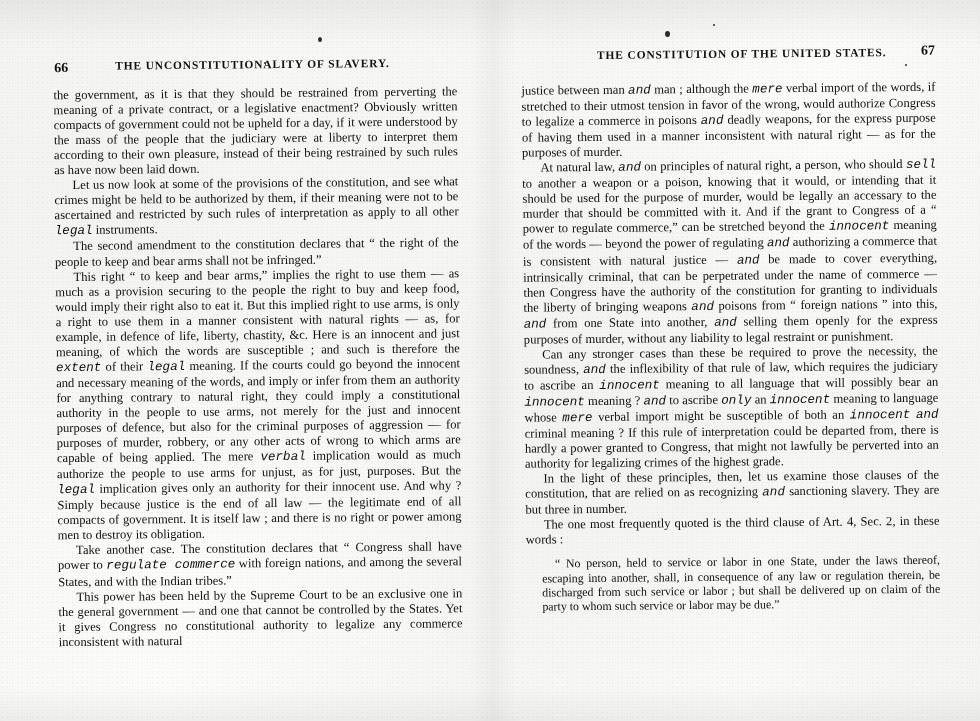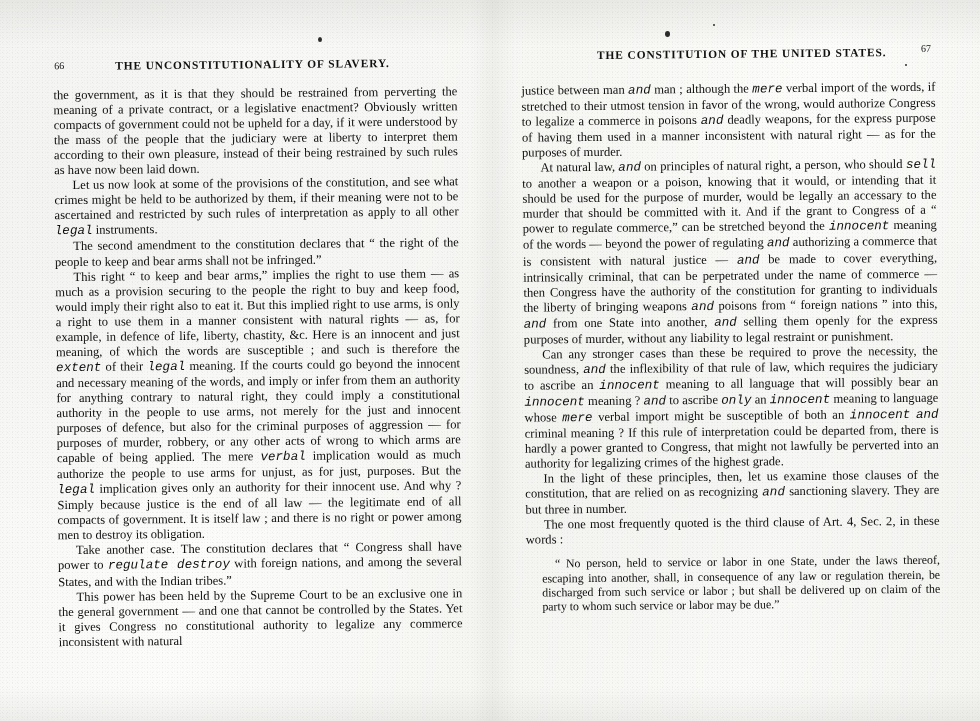--- a/index.html
+++ b/index.html
@@ -110,22 +110,22 @@
     font-weight: 700;
     color: #101010;
     text-transform: uppercase;
     white-space: nowrap;
   }
   #head-left  { left: 118px; top: 56px; }
   #head-right { left: 600px; top: 50px; }
 
   .folio {
     position: absolute;
-    font-size: 10px;
-    font-weight: 400;
+    font-size: 14px;
+    font-weight: 700;
     color: #101010;
   }
   #folio-left  { left: 57px;  top: 56px; text-align: center; }
   #folio-right { left: 924px; top: 47px; }
 
   
   .speck {
     position: absolute;
     background: #2b2b2b;
     border-radius: 50%;
@@ -156,21 +156,21 @@
 
     <div class="running-head" id="head-right">THE CONSTITUTION OF THE UNITED STATES.</div>
 
     <div class="folio" id="folio-right">67</div>
 
     <div class="column" id="column-left">
       <p class="noindent">the government, as it is that they should be restrained from perverting the meaning of a private contract, or a legislative enactment? Obviously written compacts of government could not be upheld for a day, if it were understood by the mass of the people that the judiciary were at liberty to interpret them according to their own pleasure, instead of their being restrained by such rules as have now been laid down.</p>
       <p>Let us now look at some of the provisions of the constitution, and see what crimes might be held to be authorized by them, if their meaning were not to be ascertained and restricted by such rules of interpretation as apply to all other <i>legal</i> instruments.</p>
       <p>The second amendment to the constitution declares that “ the right of the people to keep and bear arms shall not be infringed.”</p>
       <p>This right “ to keep and bear arms,” implies the right to use them — as much as a provision securing to the people the right to buy and keep food, would imply their right also to eat it. But this implied right to use arms, is only a right to use them in a manner consistent with natural rights — as, for example, in defence of life, liberty, chastity, &amp;c. Here is an innocent and just meaning, of which the words are susceptible ; and such is therefore the <i>extent</i> of their <i>legal</i> meaning. If the courts could go beyond the innocent and necessary meaning of the words, and imply or infer from them an authority for anything contrary to natural right, they could imply a constitutional authority in the people to use arms, not merely for the just and innocent purposes of defence, but also for the criminal purposes of aggression — for purposes of murder, robbery, or any other acts of wrong to which arms are capable of being applied. The mere <i>verbal</i> implication would as much authorize the people to use arms for unjust, as for just, purposes. But the <i>legal</i> implication gives only an authority for their innocent use. And why ? Simply because justice is the end of all law — the legitimate end of all compacts of government. It is itself law ; and there is no right or power among men to destroy its obligation.</p>
-      <p>Take another case. The constitution declares that “ Congress shall have power to <i>regulate destroy</i> with foreign nations, and among the several States, and with the Indian tribes.”</p>
+      <p>Take another case. The constitution declares that “ Congress shall have power to <i>regulate commerce</i> with foreign nations, and among the several States, and with the Indian tribes.”</p>
       <p>This power has been held by the Supreme Court to be an exclusive one in the general government — and one that cannot be controlled by the States. Yet it gives Congress no constitutional authority to legalize any commerce inconsistent with natural</p>
     </div>
 
     <div class="column" id="column-right">
       <p class="noindent">justice between man <i>and</i> man ; although the <i>mere</i> verbal import of the words, if stretched to their utmost tension in favor of the wrong, would authorize Congress to legalize a commerce in poisons <i>and</i> deadly weapons, for the express purpose of having them used in a manner inconsistent with natural right — as for the purposes of murder.</p>
       <p>At natural law, <i>and</i> on principles of natural right, a person, who should <i>sell</i> to another a weapon or a poison, knowing that it would, or intending that it should be used for the purpose of murder, would be legally an accessary to the murder that should be committed with it. And if the grant to Congress of a “ power to regulate commerce,” can be stretched beyond the <i>innocent</i> meaning of the words — beyond the power of regulating <i>and</i> authorizing a commerce that is consistent with natural justice — <i>and</i> be made to cover everything, intrinsically criminal, that can be perpetrated under the name of commerce — then Congress have the authority of the constitution for granting to individuals the liberty of bringing weapons <i>and</i> poisons from “ foreign nations ” into this, <i>and</i> from one State into another, <i>and</i> selling them openly for the express purposes of murder, without any liability to legal restraint or punishment.</p>
       <p>Can any stronger cases than these be required to prove the necessity, the soundness, <i>and</i> the inflexibility of that rule of law, which requires the judiciary to ascribe an <i>innocent</i> meaning to all language that will possibly bear an <i>innocent</i> meaning ? <i>and</i> to ascribe <i>only</i> an <i>innocent</i> meaning to language whose <i>mere</i> verbal import might be susceptible of both an <i>innocent</i> <i>and</i> criminal meaning ? If this rule of interpretation could be departed from, there is hardly a power granted to Congress, that might not lawfully be perverted into an authority for legalizing crimes of the highest grade.</p>
       <p>In the light of these principles, then, let us examine those clauses of the constitution, that are relied on as recognizing <i>and</i> sanctioning slavery. They are but three in number.</p>
       <p>The one most frequently quoted is the third clause of Art. 4, Sec. 2, in these words :</p>
       <div class="blockquote">“ No person, held to service or labor in one State, under the laws thereof, escaping into another, shall, in consequence of any law or regulation therein, be discharged from such service or labor ; but shall be delivered up on claim of the party to whom such service or labor may be due.”</div>

